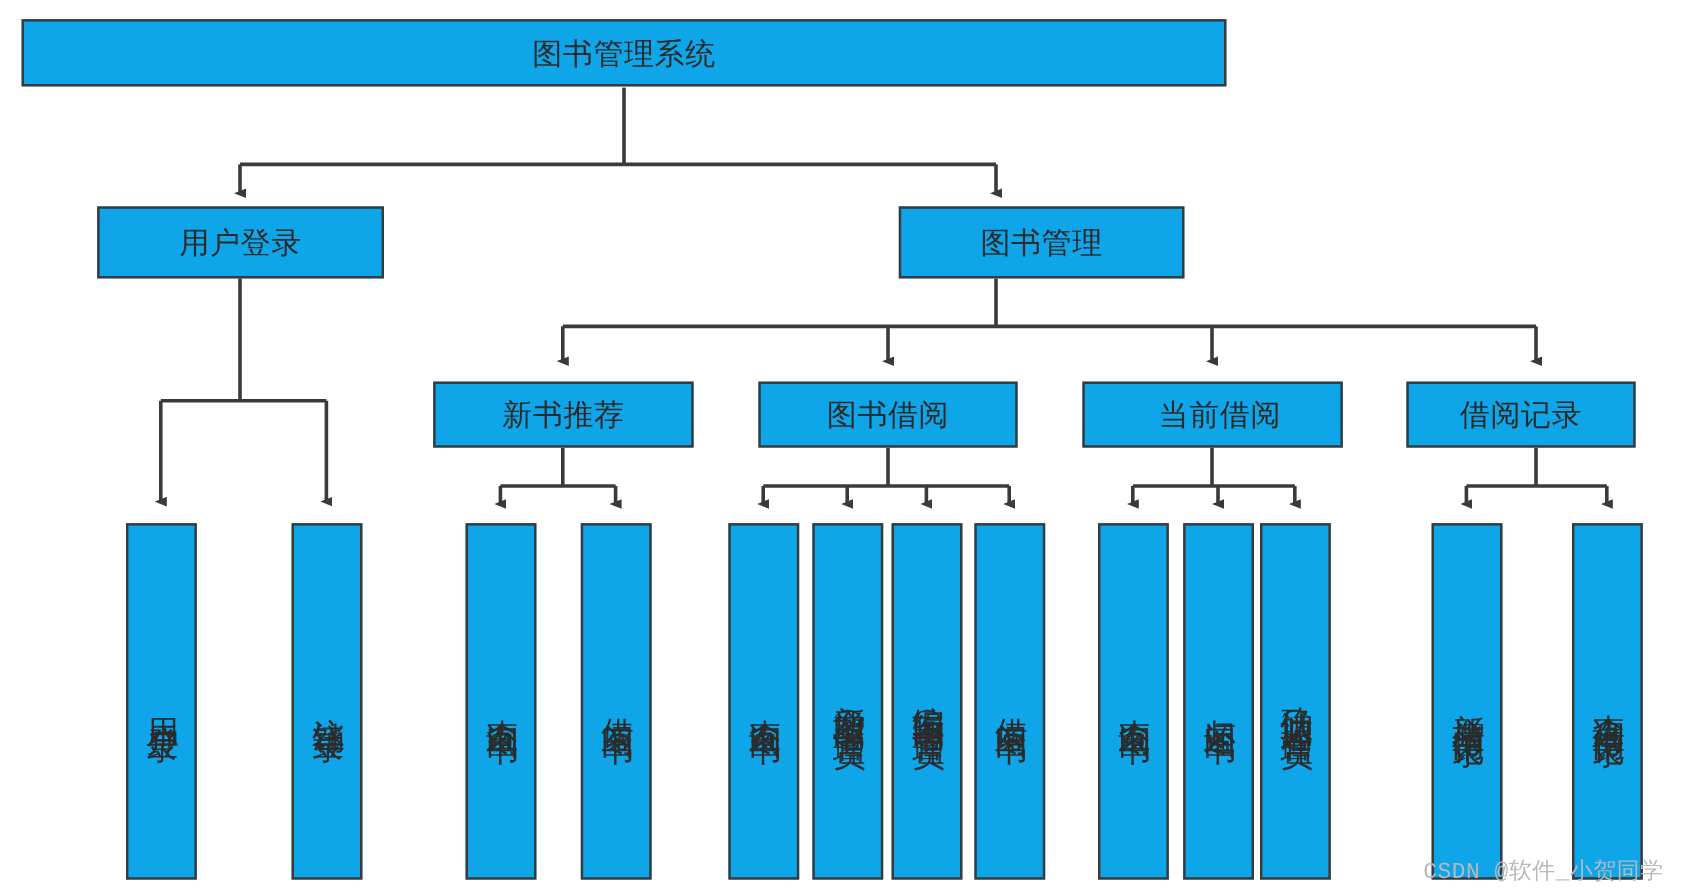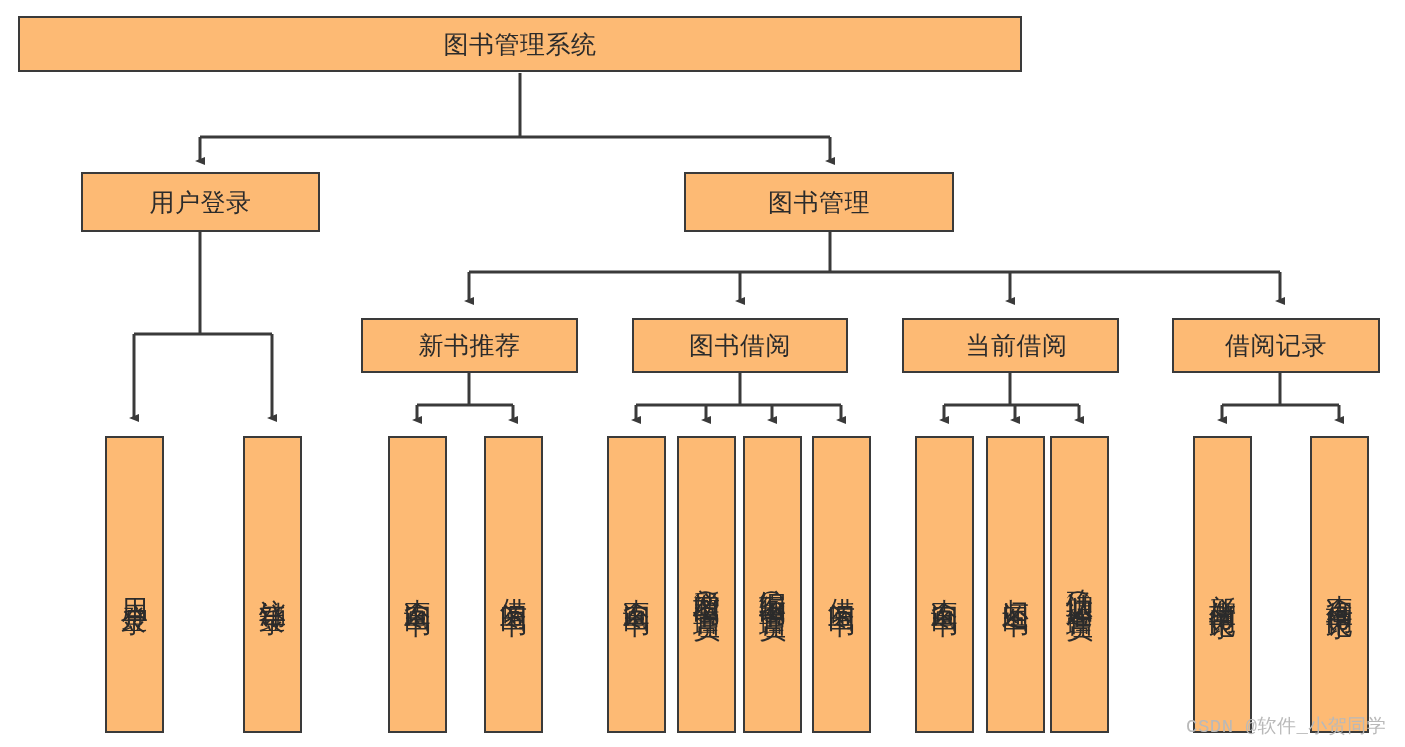--- a/index.html
+++ b/index.html
@@ -21,21 +21,21 @@
     position: absolute;
     left: 0;
     top: 0;
     width: 1405px;
     height: 747px;
     pointer-events: none;
   }
   .node {
     position: absolute;
     box-sizing: border-box;
-    background: #fdba74;
+    background: #0ea5e9;
     border: 2px solid #3a3a3a;
     display: flex;
     align-items: center;
     justify-content: center;
     color: #2b2b2b;
   }
   .node .label {
     display: block;
     text-align: center;
     line-height: 1.0;
@@ -128,34 +128,34 @@
     </g>
   </svg>
 
   <div class="node root horiz" style="left:18px; top:16px; width:1004px; height:56px;">
     <span class="label">图书管理系统</span>
   </div>
 
   <div class="node horiz" style="left:81px; top:172px; width:239px; height:60px;">
     <span class="label">用户登录</span>
   </div>
-  <div class="node horiz" style="left:684px; top:172px; width:270px; height:60px;">
+  <div class="node horiz" style="left:749px; top:172px; width:238px; height:60px;">
     <span class="label">图书管理</span>
   </div>
 
   <div class="node horiz" style="left:361px; top:318px; width:217px; height:55px;">
     <span class="label">新书推荐</span>
   </div>
   <div class="node horiz" style="left:632px; top:318px; width:216px; height:55px;align-items:center;">
     <span class="label">图书借阅</span>
   </div>
   <div class="node horiz" style="left:902px; top:318px; width:217px; height:55px;padding-left:12px;">
     <span class="label">当前借阅</span>
   </div>
-  <div class="node horiz" style="left:1172px; top:318px; width:208px; height:55px;">
+  <div class="node horiz" style="left:1172px; top:318px; width:191px; height:55px;">
     <span class="label">借阅记录</span>
   </div>
 
   <div class="node vert" style="left:105px; top:436px; width:59px; height:297px;">
     <span class="label">用户登录</span>
   </div>
   <div class="node vert" style="left:243px; top:436px; width:59px; height:297px;">
     <span class="label">注销登录</span>
   </div>
 

